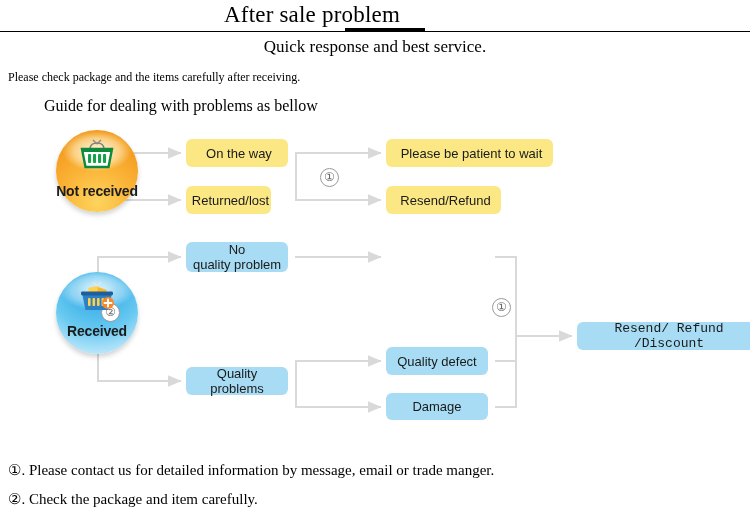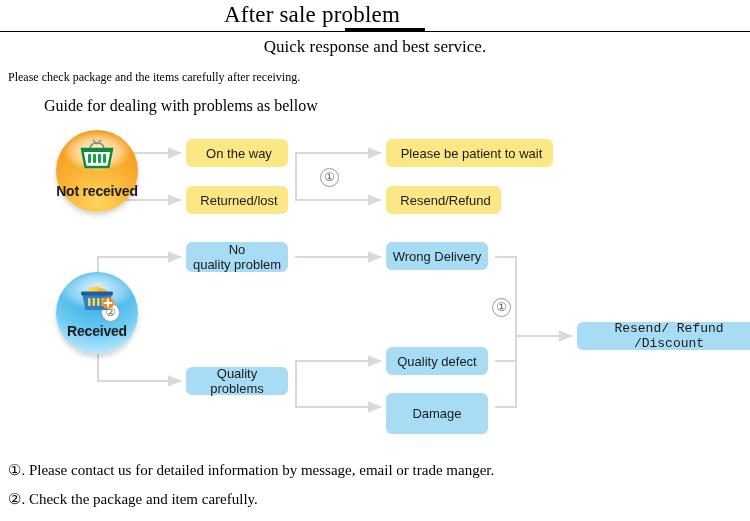--- a/index.html
+++ b/index.html
@@ -152,29 +152,29 @@
     font-size: 13px;
     line-height: 15px;
     color: #1a1a1a;
     padding: 0 6px;
   }
   .fbox.yellow { background: #fbe884; padding-left: 10px; }
   .fbox.blue   { background: #a7dcf4; }
 
   
   #box-on-the-way        { left: 186px; top: 139px; width: 102px; height: 28px; }
-  #box-returned-lost     { left: 186px; top: 186px; width: 102px; height: 28px; }
+  #box-returned-lost     { left: 186px; top: 186px; width: 85px; height: 28px; }
   #box-please-wait       { left: 386px; top: 139px; width: 167px; height: 28px; }
   #box-resend-refund     { left: 386px; top: 186px; width: 115px; height: 28px; }
 
   #box-no-quality        { left: 186px; top: 242px; width: 102px; height: 30px; }
   #box-quality-problems  { left: 186px; top: 367px; width: 102px; height: 28px; }
   #box-wrong-delivery    { left: 386px; top: 242px; width: 102px; height: 28px; }
   #box-quality-defect    { left: 386px; top: 347px; width: 102px; height: 28px; }
-  #box-damage            { left: 386px; top: 393px; width: 102px; height: 41px; }
+  #box-damage            { left: 386px; top: 393px; width: 102px; height: 27px; }
   #box-final             { left: 577px; top: 322px; width: 184px; height: 28px; font-family: Liberation Mono, monospace; }
 
   
   .marker {
     position: absolute;
     width: 19px;
     height: 19px;
     border-radius: 50%;
     border: 1px solid #9a9a9a;
     color: #6a6a6a;
@@ -301,23 +301,20 @@
 
   <div class="fbox blue" id="box-no-quality">
     <span>
       <span>No</span><br>
       <span>quality problem</span>
     </span>
   </div>
   <div class="fbox blue" id="box-quality-problems">
     <span>Quality problems</span>
   </div>
-  <div class="fbox blue" id="box-wrong-delivery">
-    <span>Wrong Delivery</span>
-  </div>
   <div class="fbox blue" id="box-quality-defect">
     <span>Quality defect</span>
   </div>
   <div class="fbox blue" id="box-damage">
     <span>Damage</span>
   </div>
   <div class="fbox blue" id="box-final">
     <span>Resend/ Refund /Discount</span>
   </div>
 

